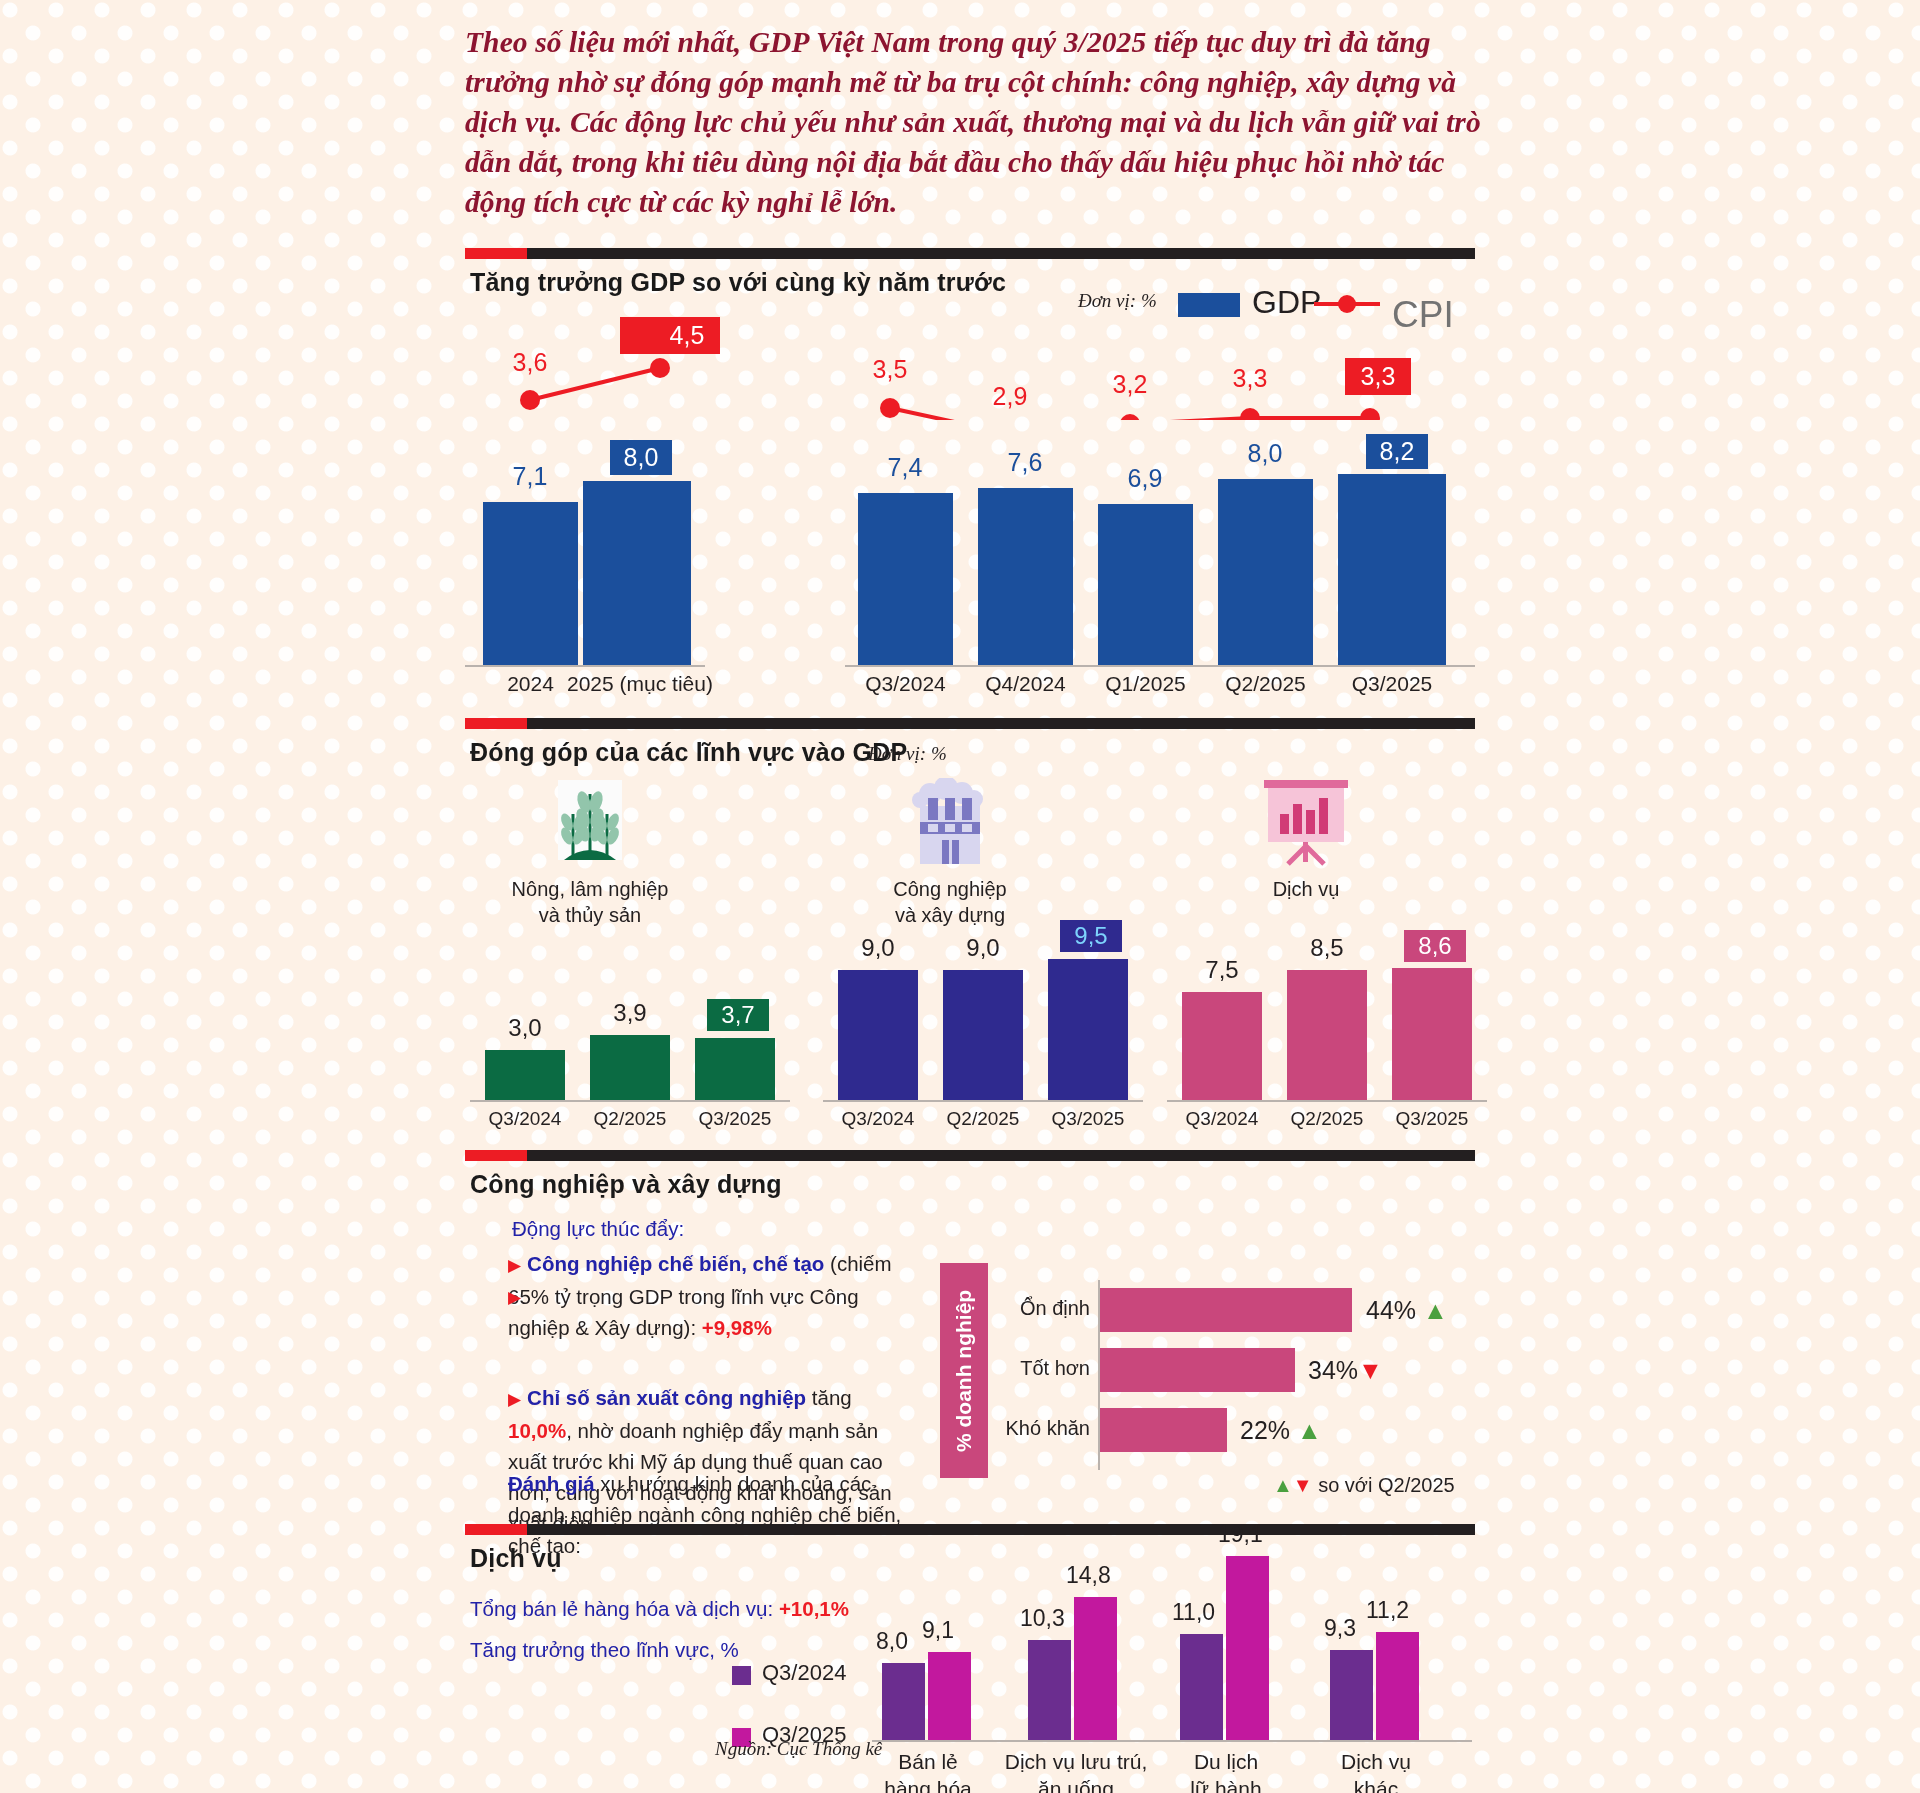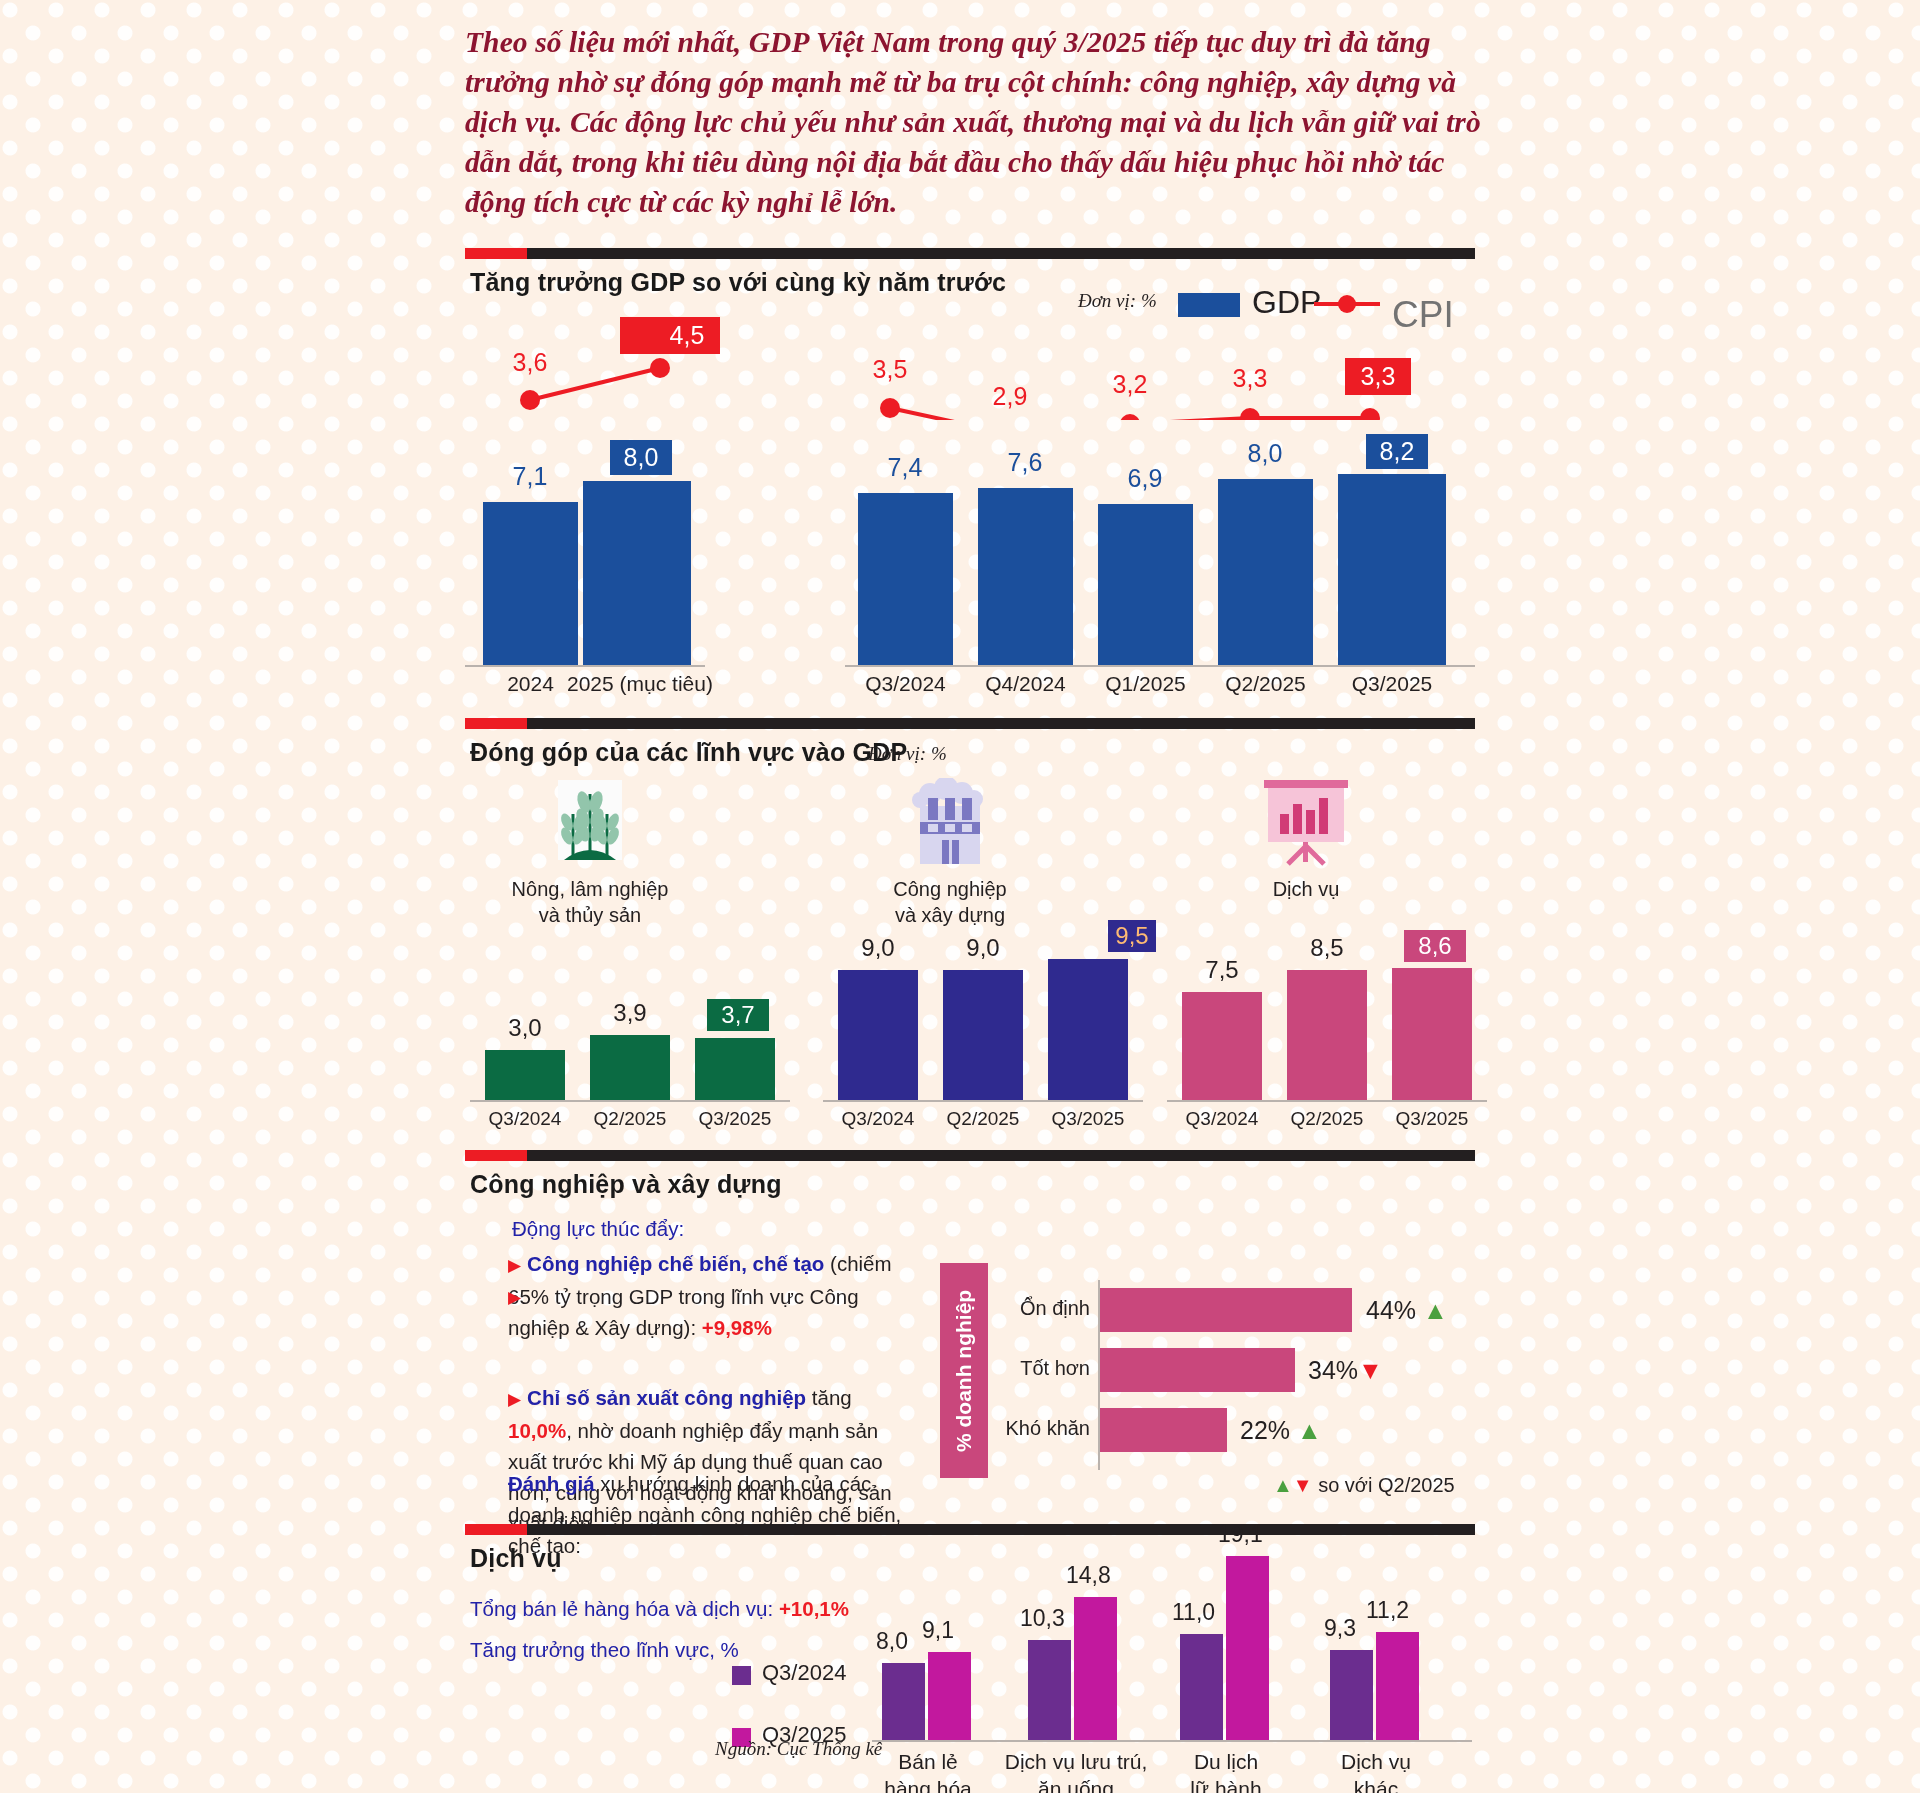--- a/index.html
+++ b/index.html
@@ -50,21 +50,21 @@
   .xtick{position:absolute;font-size:21px;color:#231f20;text-align:center;white-space:nowrap;}
   .axisline{position:absolute;background:#b9b2ad;height:2px;}
 
   
   .sec-icon-cap{position:absolute;text-align:center;font-size:20px;line-height:26px;color:#231f20;}
   .g-bar{position:absolute;background:#0b6b43;}
   .p-bar{position:absolute;background:#2f2a8f;}
   .k-bar{position:absolute;background:#c9477c;}
   .v-lab{position:absolute;font-size:24px;color:#231f20;text-align:center;font-weight:500;}
   .v-lab.hl-g{background:#0b6b43;color:#fff;padding:2px 7px;}
-  .v-lab.hl-p{background:#2f2a8f;color:#fdba74;padding:2px 0;margin-left:48px;}
+  .v-lab.hl-p{background:#2f2a8f;color:#7dd3fc;padding:2px 7px;}
   .v-lab.hl-k{background:#c9477c;color:#fff;padding:2px 7px;}
   .xtick2{position:absolute;font-size:19px;color:#231f20;text-align:center;white-space:nowrap;}
 
   
   .body-txt{font-size:20.5px;line-height:31px;color:#231f20;}
   .blue-b{color:#2222a8;font-weight:bold;}
   .blue-n{color:#2222a8;}
   .red-b{color:#ed1c24;font-weight:bold;}
   .tri{color:#ed1c24;font-size:17px;margin-right:6px;}
   .vlabel{

